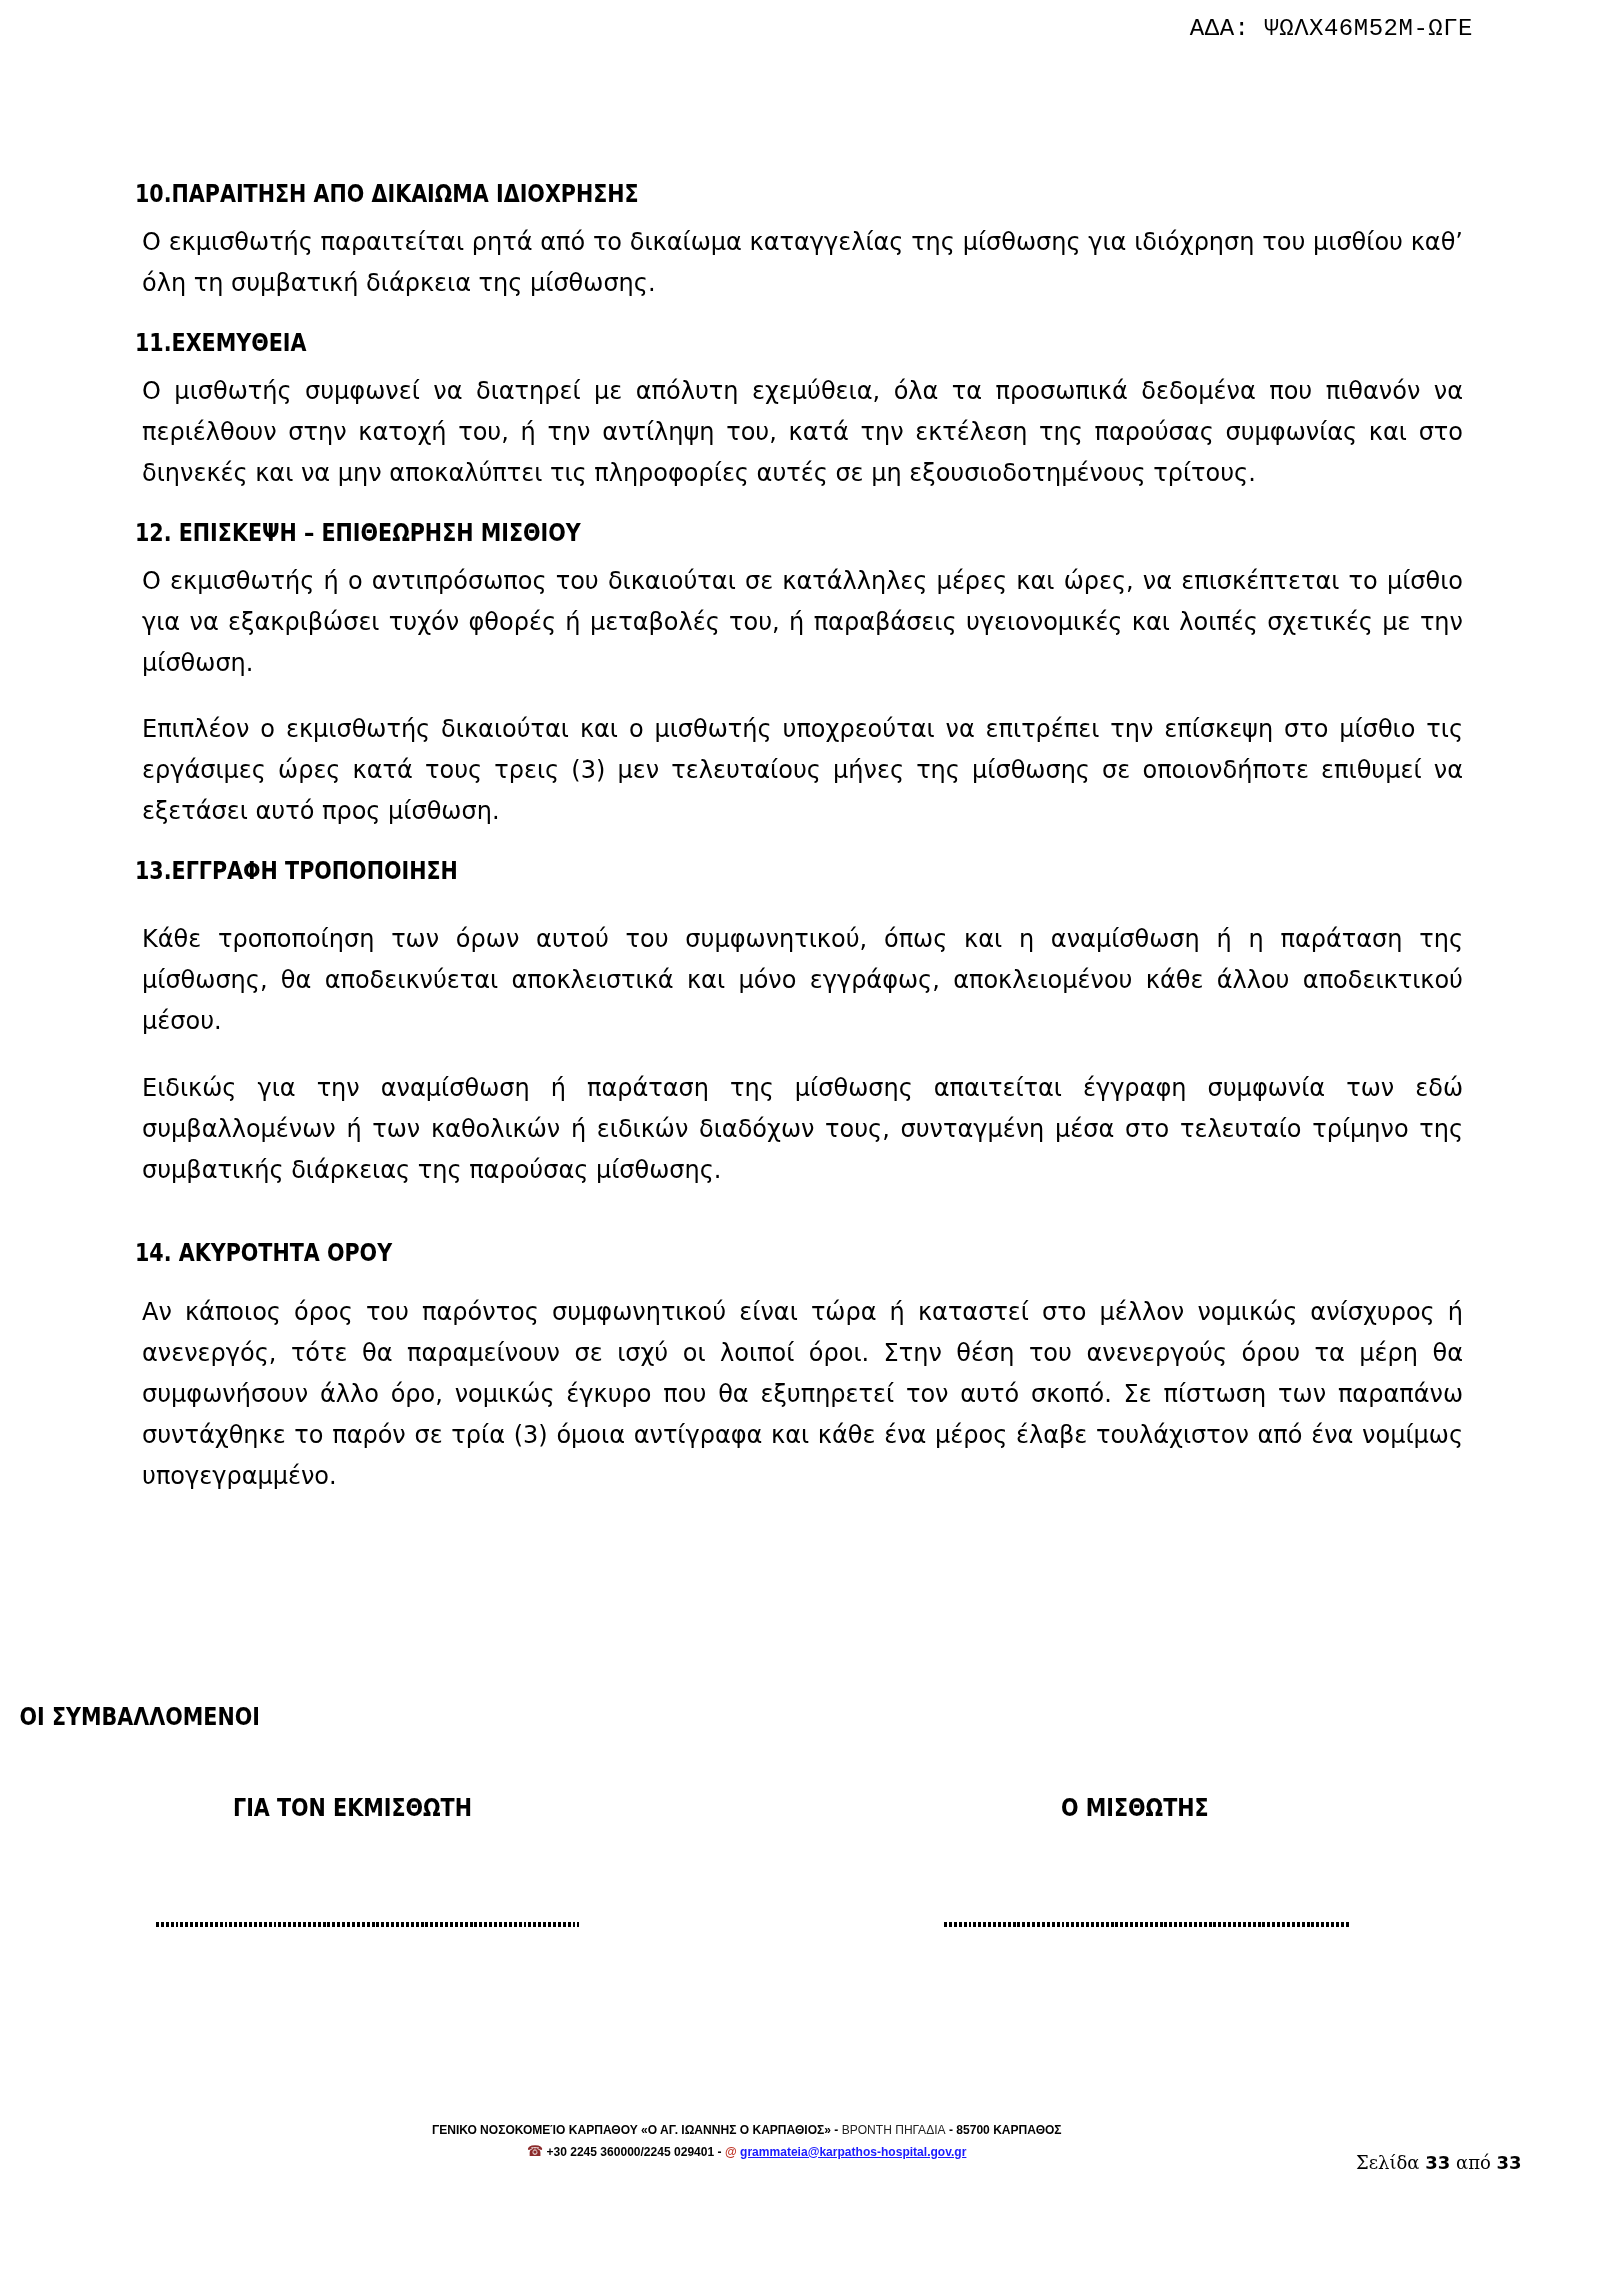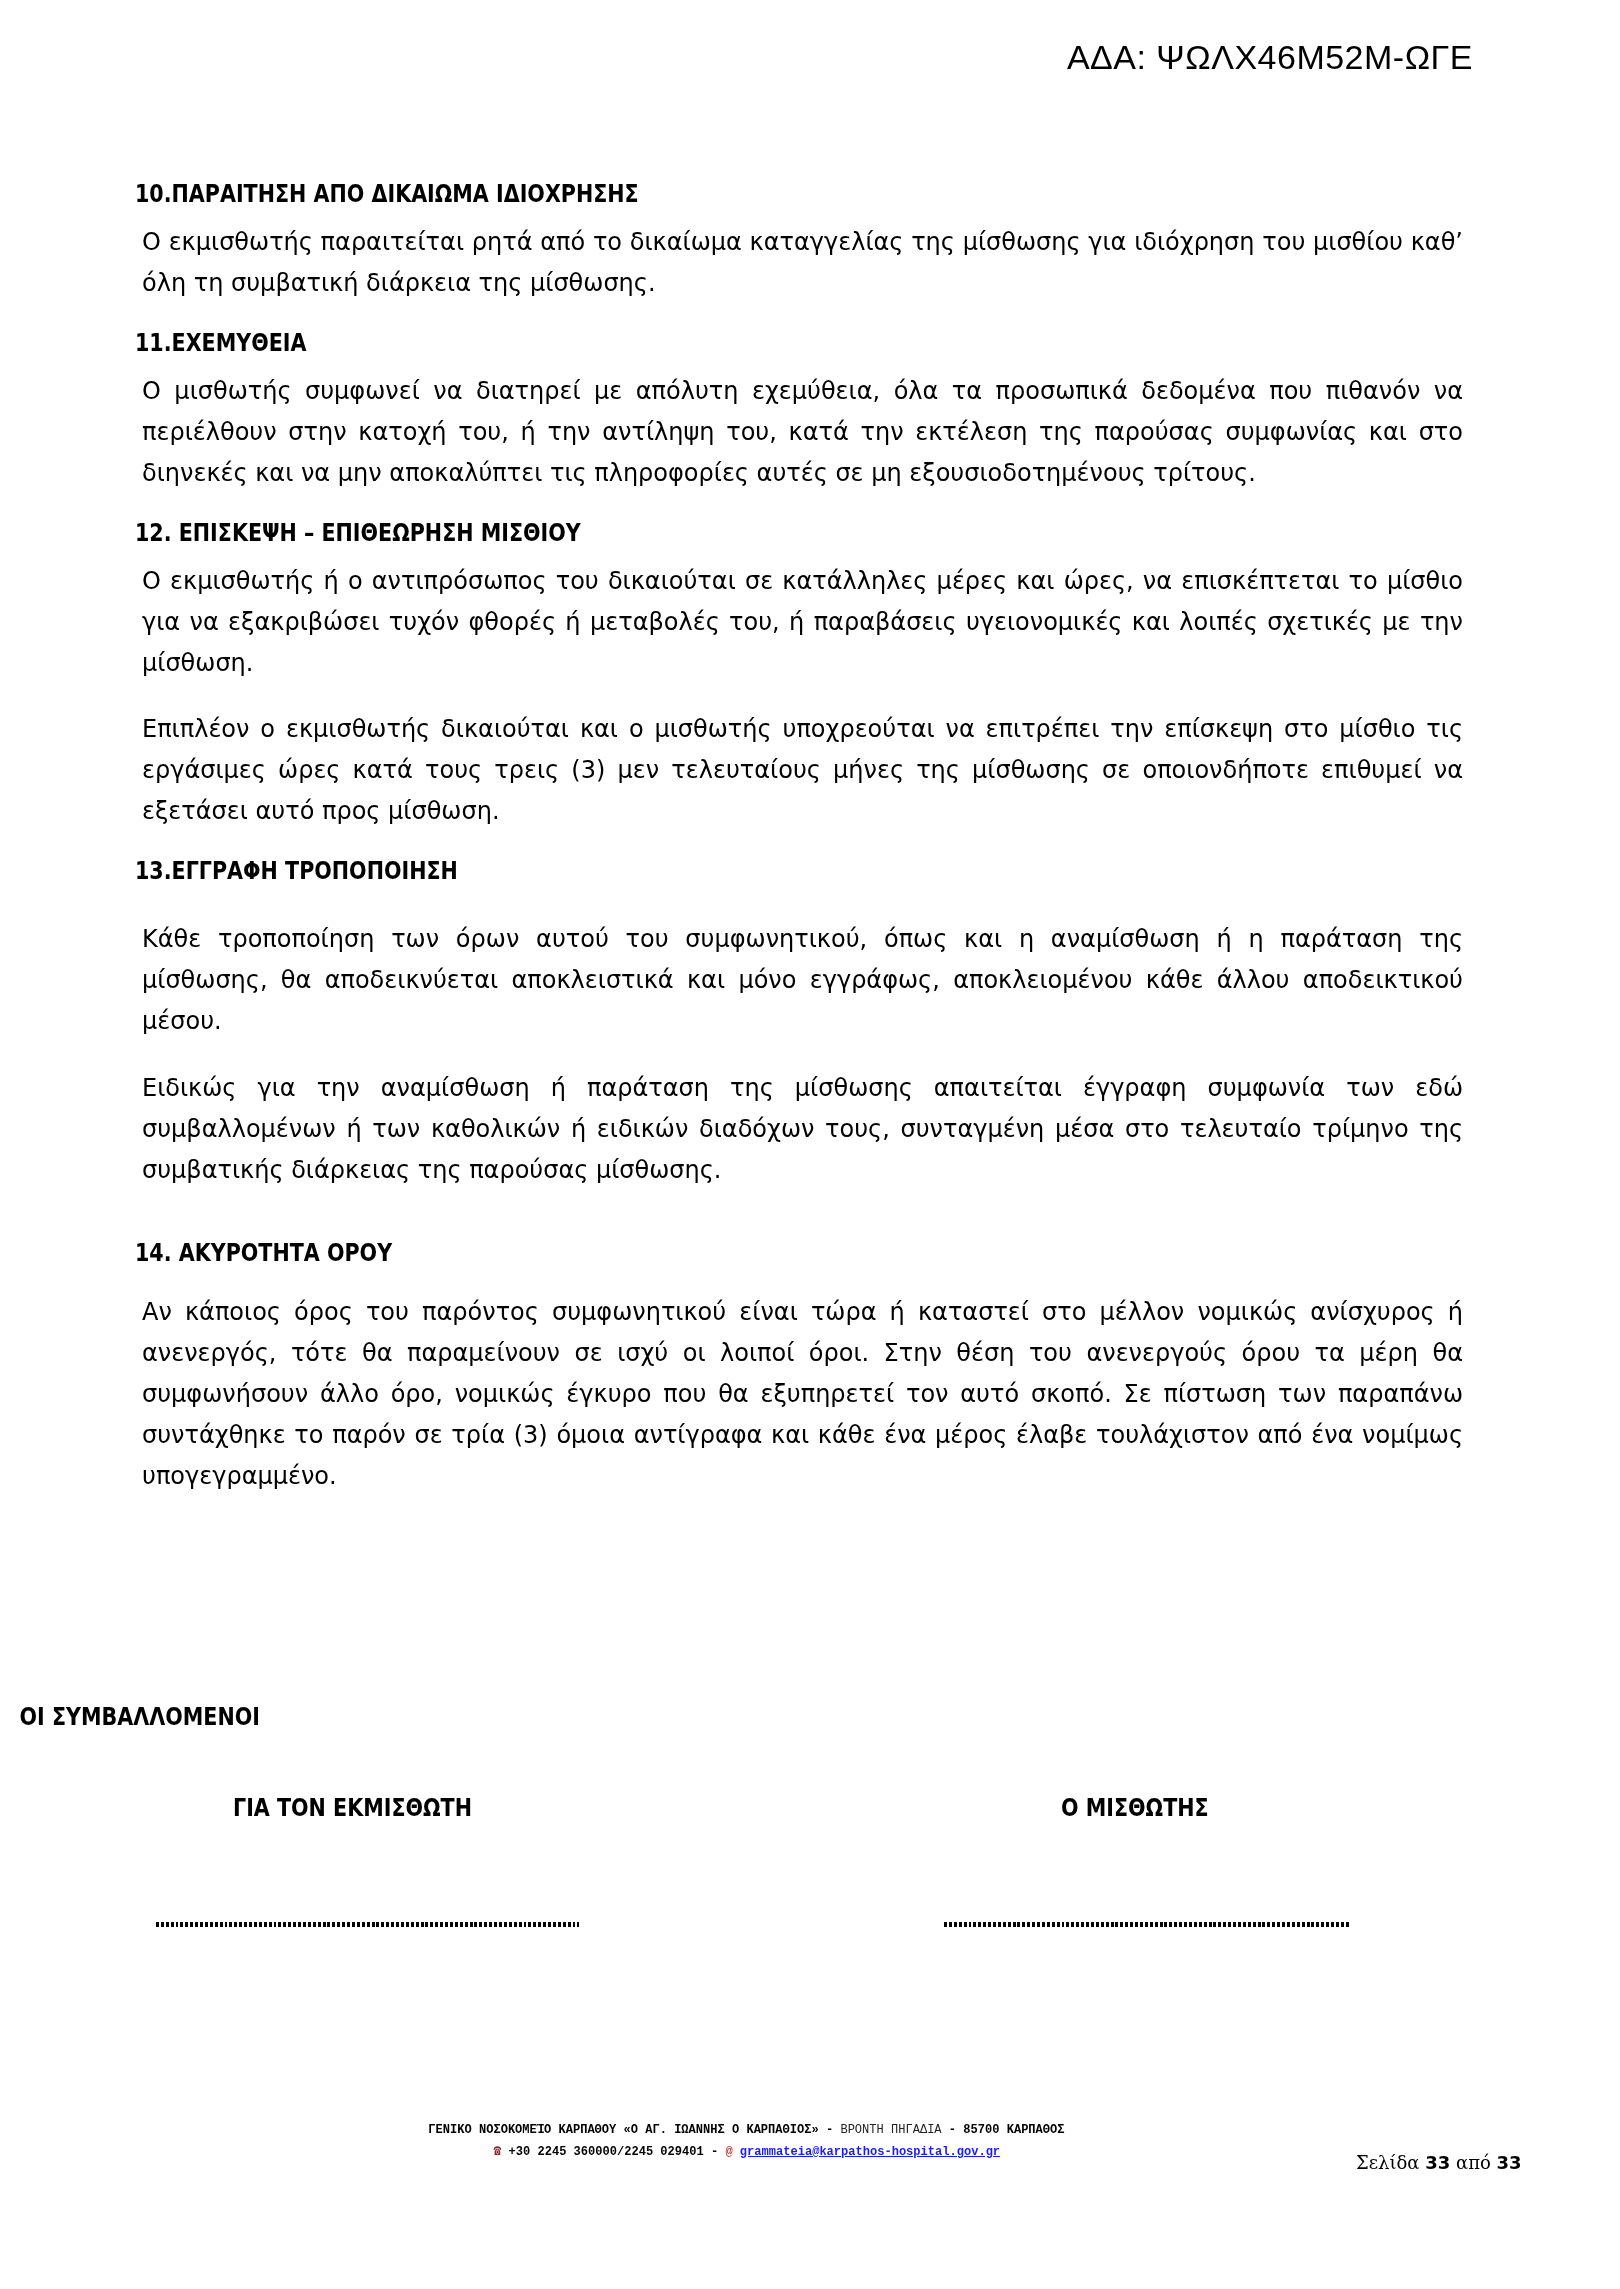--- a/index.html
+++ b/index.html
@@ -1,32 +1,32 @@
 <!DOCTYPE html>
 <html><head>
 <meta charset="utf-8">
 <style>
   html, body { margin: 0; padding: 0; background: #ffffff; }
   body { width: 1620px; height: 2290px; position: relative; overflow: hidden; color: #000; font-family: "Liberation Sans", sans-serif; }
-  .ada { position: absolute; top: 38px; right: 147px; font-family: Liberation Sans, sans-serif; font-size: 34px; letter-spacing: 0.5px; color: #000; }
+  .ada { position: absolute; top: 15px; right: 147px; font-family: Liberation Mono, monospace; font-size: 24px; letter-spacing: 0.5px; color: #000; }
   .content { position: absolute; left: 135px; top: 174px; width: 1335px; font-family: "DejaVu Sans", sans-serif; font-size: 24px; line-height: 41px; }
   .h { font-weight: bold; font-size: 24px; margin: 0; transform: scaleX(0.86); transform-origin: left; white-space: nowrap; }
   .p { margin: 7px; text-align: justify; font-size: 24px; transform-origin: left; }
   .gap-s { height: 11.8px; }
   .gap-m { height: 19.6px; }
   .gap-l { height: 35px; }
   .bold-p { font-weight: bold; }
   .center-title { position: absolute; top: 1703px; left: 0; width: 1620px; text-align: left; font-family: "DejaVu Sans", sans-serif; font-weight: bold; font-size: 24px; }
   .center-title span { display: inline-block; transform: scaleX(0.86); }
   .sig-left-label { position: absolute; top: 1794px; left: 233px; font-family: "DejaVu Sans", sans-serif; font-weight: bold; font-size: 24px; transform: scaleX(0.86); transform-origin: left; }
   .sig-right-label { position: absolute; top: 1794px; left: 1061px; font-family: "DejaVu Sans", sans-serif; font-weight: bold; font-size: 24px; transform: scaleX(0.86); transform-origin: left; }
   .sig-line { position: absolute; top: 1922px; height: 4.9px; background-image: repeating-linear-gradient(to right, #000 0 2.9px, transparent 2.9px 4.9px); }
   .sig-line.left { left: 156px; width: 423px; }
   .sig-line.right { left: 944px; width: 406px; }
-  .footer { position: absolute; top: 2120px; left: 0; width: 1493px; text-align: center; font-family: Liberation Mono, monospace; font-size: 13.7px; line-height: 20.6px; }
+  .footer { position: absolute; top: 2120px; left: 0; width: 1493px; text-align: center; font-family: Liberation Sans, sans-serif; font-size: 13.7px; line-height: 20.6px; }
   .footer .line { display: inline-block; transform: scaleX(0.88); white-space: nowrap; }
   .footer .b { font-weight: bold; }
   .footer .light { font-weight: normal; color: #222; }
   .footer .phone { color: #8b2a2a; font-size: 14.7px; }
   .footer .at { color: #c0392b; font-weight: bold; }
   .footer a { color: #1a1aff; text-decoration: underline; font-weight: bold; }
   .pagenum { position: absolute; top: 2152px; left: 1356px; font-family: "DejaVu Serif", serif; font-size: 18px; }
   .pagenum b { font-family: "DejaVu Sans", sans-serif; }
 </style>
 </head>

